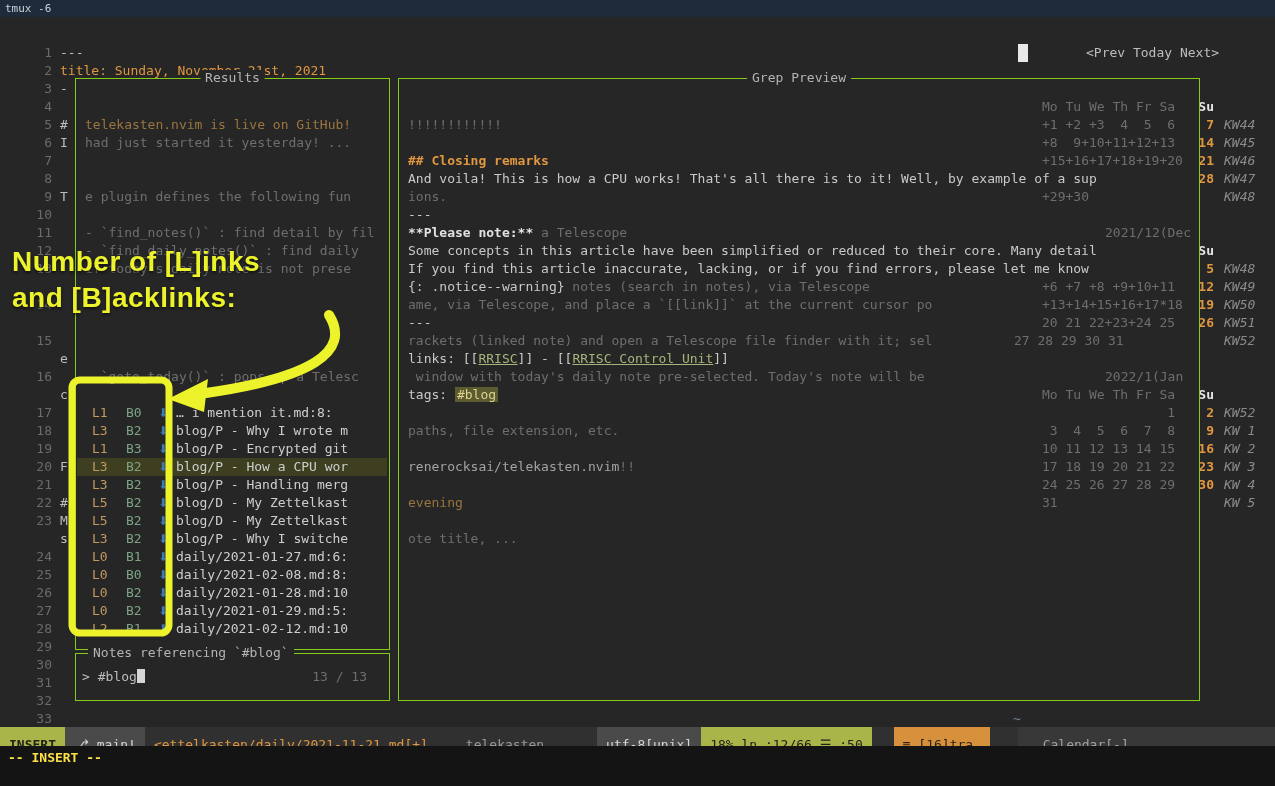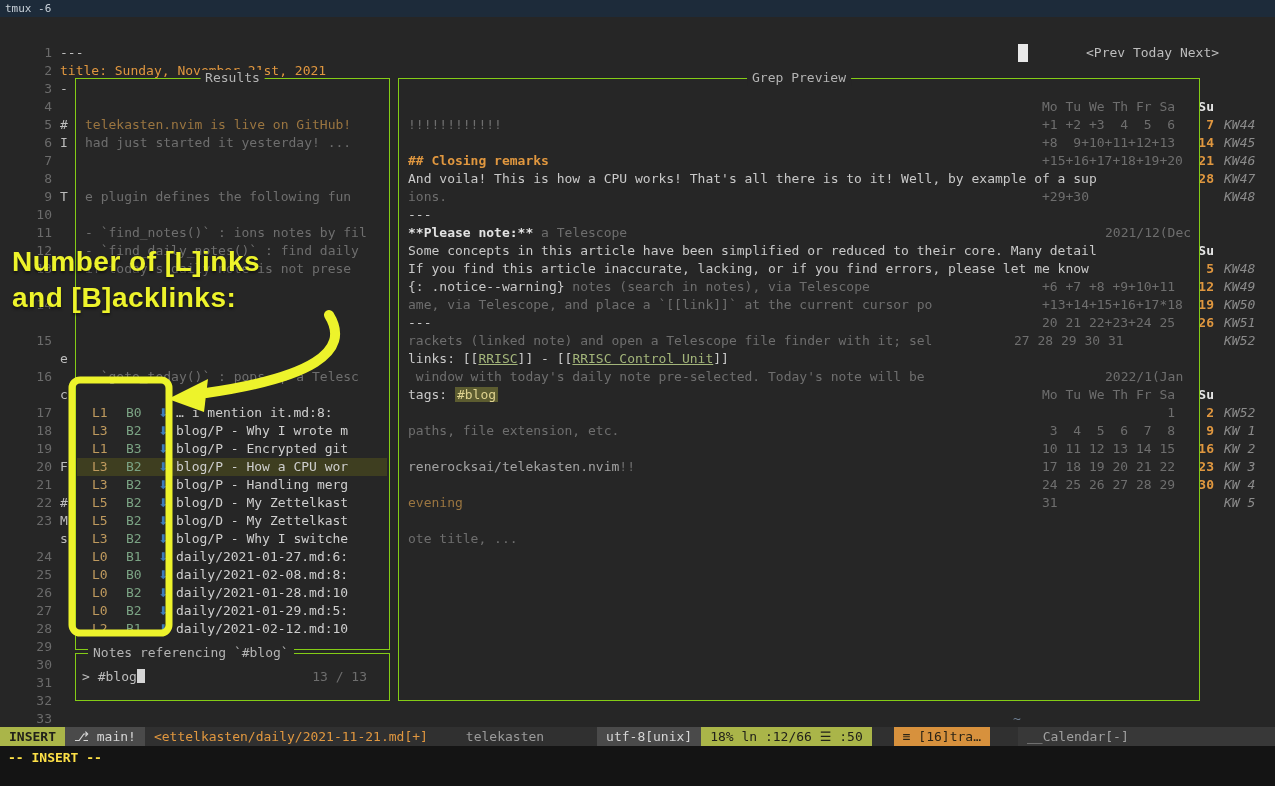--- a/index.html
+++ b/index.html
@@ -23,21 +23,21 @@
   .item .lb{position:absolute;left:99px;right:3px;overflow:hidden;color:#cecece}
   .sel{background:#3e3e20}
   .lnk{color:#a3b57a;text-decoration:underline}
   .dlk{color:#a3a3a3;}
   .tag{background:#5c5c30;color:#ded28e;padding:0 2px}
   .cal-day{color:#e0973f;font-weight:bold}
   .kw{color:#8b8b8b;font-style:italic}
   .su{color:#e6e6e6;font-weight:bold}
   .cursor{display:inline-block;width:8px;height:14px;background:#d6d6d6;vertical-align:-2px}
   #sl{position:absolute;left:0;top:727px;width:1275px;height:19px;background:#303030;display:flex;font-size:13px;line-height:19px;white-space:pre;z-index:20}
-  .sg{padding:0 9px;flex:none}
+  .sg{padding:8px 9px;flex:none}
   .sg.mode{background:#aab549;color:#21211a;font-weight:bold}
   .sg.grey{background:#4a4a4a;color:#d6d6d6}
   .sg.file{color:#e0973f}
   .sg.plug{color:#9a9a9a;margin-left:20px}
   .spacer{flex:1}
   .sg.pos{background:#aab549;color:#21211a}
   .gap22{width:22px;flex:none}
   .sg.warn{background:#d7913d;color:#2b2416}
   .sg.cal{width:257px;flex:none;background:#383838;color:#a0a0a0;margin-left:28px;box-sizing:border-box}
   #cmd{position:absolute;left:0;top:746px;width:1275px;height:40px;background:#141414;z-index:20}
@@ -95,21 +95,21 @@
 
   <div class="r" style="left:60px;top:27px">---</div>
   <div class="r org" style="left:60px;top:45px">title: Sunday, November 21st, 2021</div>
   <div class="r" style="left:60px;top:63px">-</div>
   <div class="r" style="left:60px;top:99px"># </div>
   <div class="r dmo" style="left:85px;top:99px">telekasten.nvim is live on GitHub!</div>
   <div class="r" style="left:60px;top:117px">I </div>
   <div class="r dim" style="left:85px;top:117px">had just started it yesterday! ...</div>
   <div class="r" style="left:60px;top:171px">T</div>
   <div class="r dim" style="left:85px;top:171px">e plugin defines the following fun</div>
-  <div class="r dim" style="left:85px;top:207px">- `find_notes()` : ions notes by fil</div>
+  <div class="r dim" style="left:85px;top:207px">- `find_notes()` : find detail by fil</div>
   <div class="r dim" style="left:85px;top:225px">- `find_daily_notes()` : find daily</div>
   <div class="r dim" style="left:85px;top:243px">if today's daily note is not prese</div>
   <div class="r" style="left:60px;top:333px">e</div>
   <div class="r dim" style="left:85px;top:351px">- `goto_today()` : pops up a Telesc</div>
   <div class="r" style="left:60px;top:369px">c</div>
   <div class="r" style="left:60px;top:441px">F</div>
   <div class="r" style="left:60px;top:477px">#</div>
   <div class="r" style="left:60px;top:495px">M</div>
   <div class="r" style="left:60px;top:513px">s</div>
 

